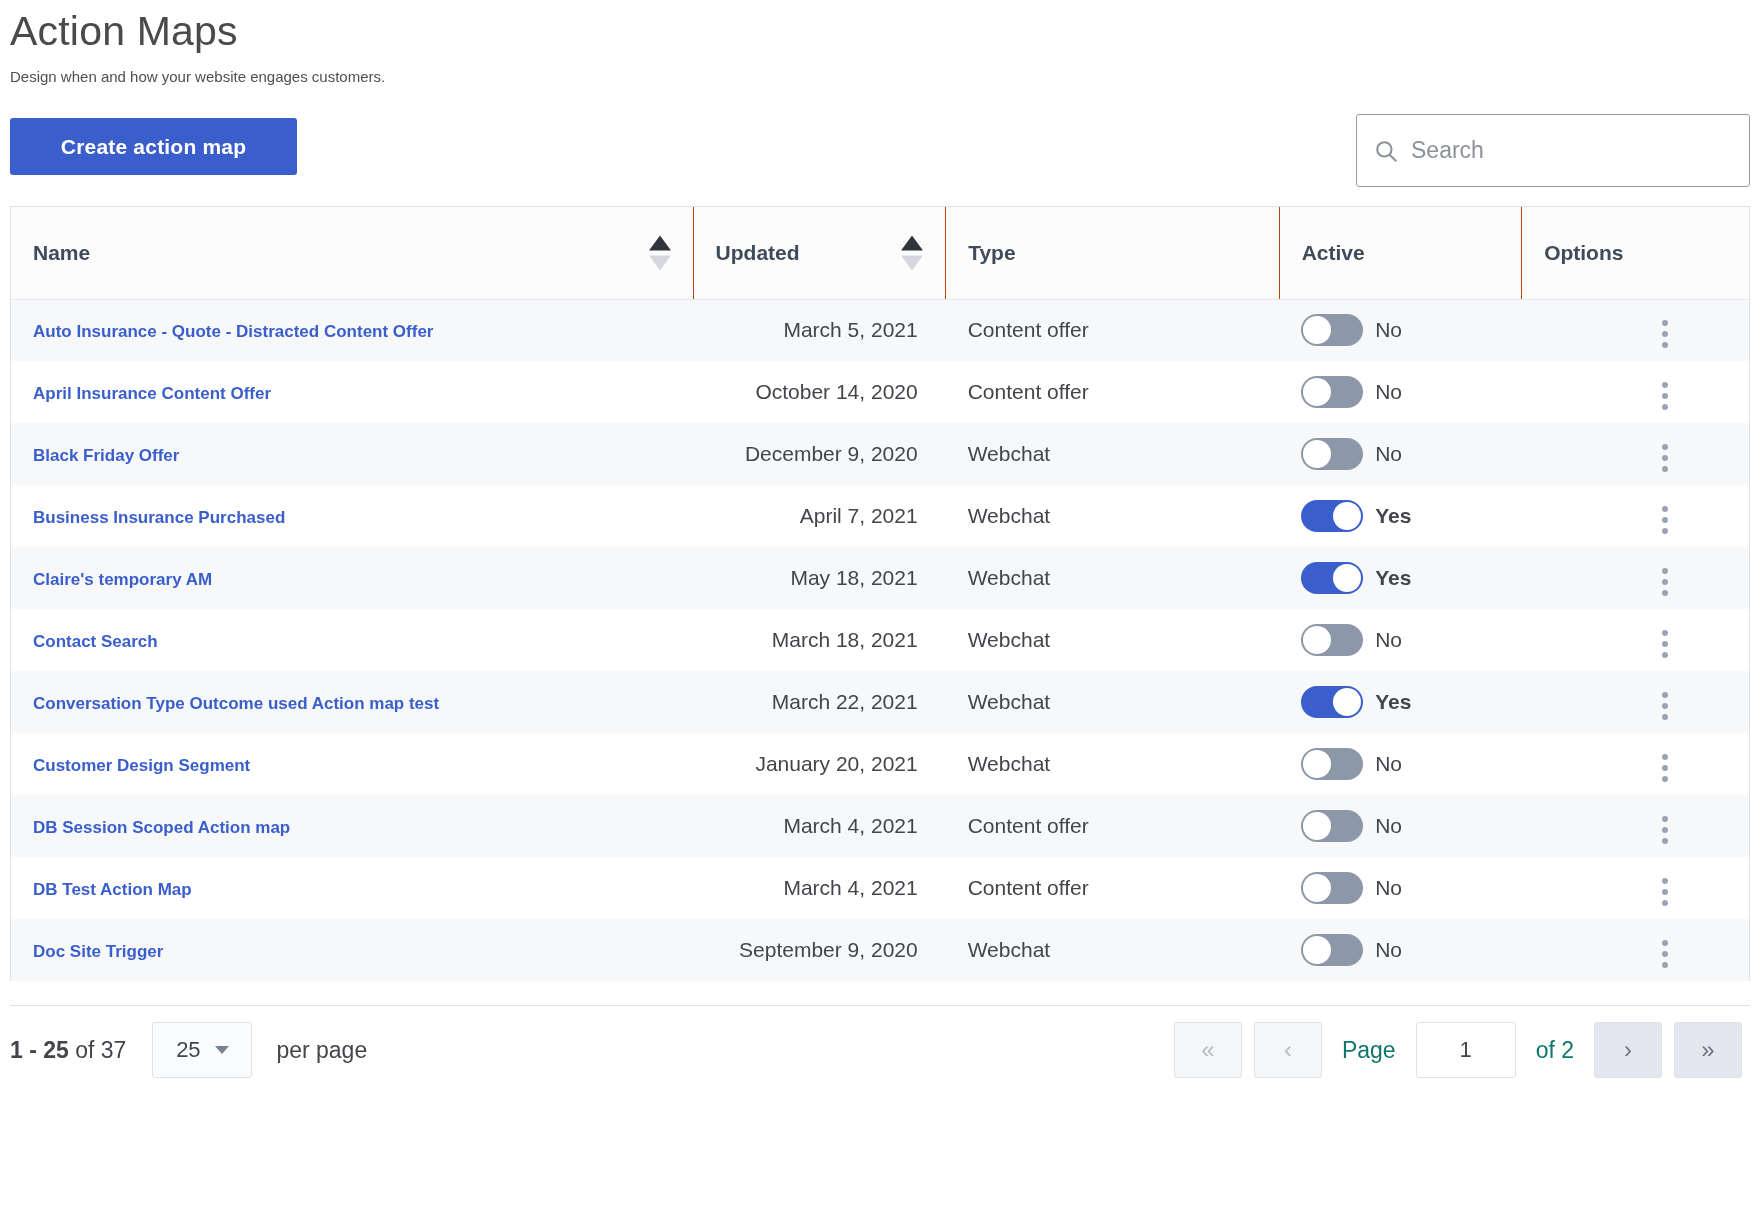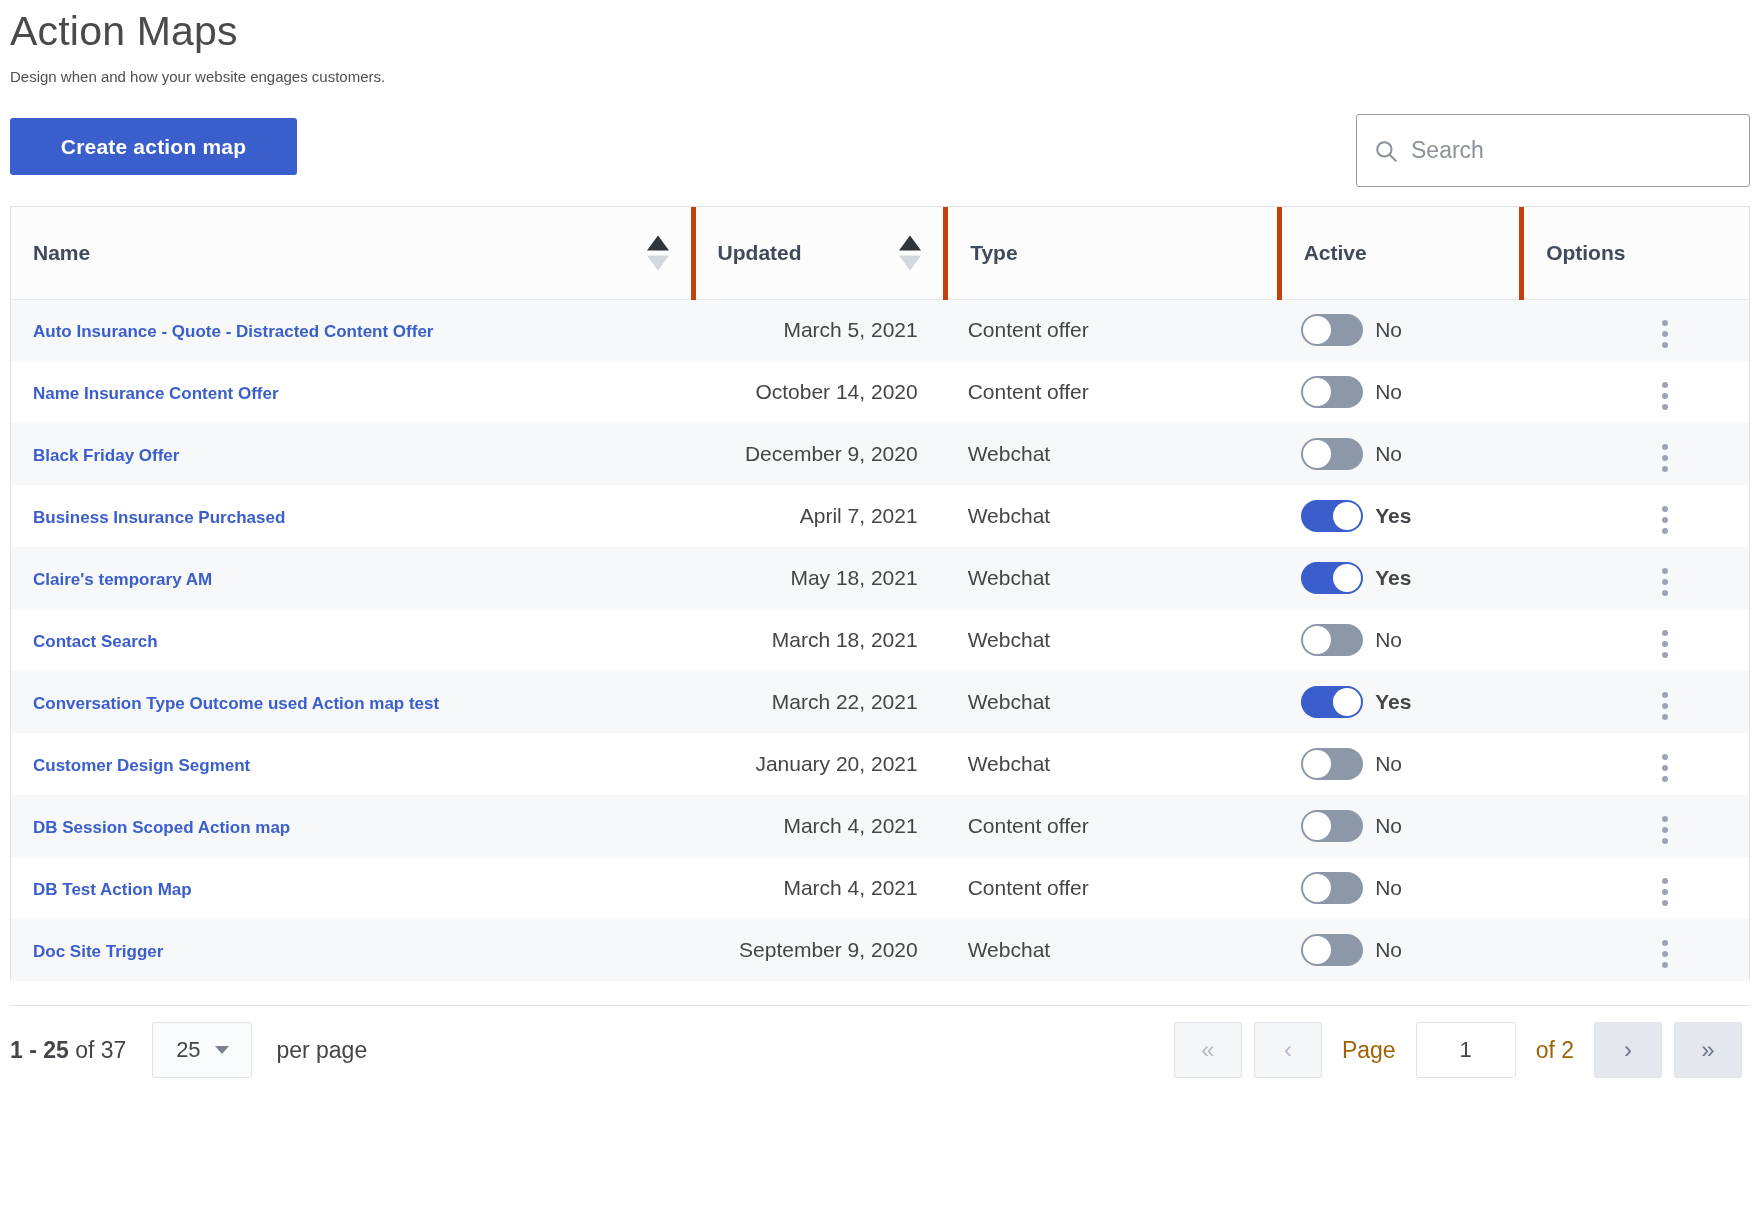--- a/index.html
+++ b/index.html
@@ -84,21 +84,21 @@
     vertical-align: middle;
     font-size: 21px;
     font-weight: bold;
     color: #3f4a5a;
     text-align: left;
     padding: 0 22px;
     background: #fcfcfd;
     border-bottom: 1px solid #e4e8ec;
     position: relative;
   }
-  thead th.divided { border-left: 5px solid #c2410c; }
+  thead th.divided { border-left: 1px solid #c2410c; }
   th.c-name    { width: 675px; }
   th.c-updated { width: 250px; }
   th.c-type    { width: 330px; }
   th.c-active  { width: 240px; }
   th.c-options { width: 225px; }
 
   .sort-arrows {
     position: absolute;
     right: 22px; top: 50%;
     transform: translateY(-50%);
@@ -223,21 +223,21 @@
     border: 1px solid #e0e4ea;
     border-radius: 3px;
     display: flex; align-items: center; justify-content: center;
     font-size: 24px;
     color: #9199a6;
     cursor: pointer;
     font-family: "Liberation Sans", sans-serif;
   }
   .pg-btn.disabled { background: #f4f6f8; color: #b6bcc6; }
   .pg-btn.enabled  { background: #e4e8ee; color: #6d7686; }
-  .pg-text { font-size: 23px; color: #a16207; margin: 0 8px; }
+  .pg-text { font-size: 23px; color: #0f766e; margin: 0 8px; }
   .pg-input {
     width: 100px; height: 56px;
     border: 1px solid #dfe3e8;
     border-radius: 3px;
     background: #fff;
     text-align: center;
     font-size: 22px;
     color: #43454a;
     font-family: "Liberation Sans", sans-serif;
     outline: none;
@@ -305,21 +305,21 @@
                 <span class="toggle-label no">No</span>
               </div>
             </td>
             <td class="options"><span class="kebab">
                 <span></span>
                 <span></span>
                 <span></span>
               </span></td>
           </tr>
           <tr class="even">
-            <td class="name"><a>Name Insurance Content Offer</a></td>
+            <td class="name"><a>April Insurance Content Offer</a></td>
             <td class="updated">October 14, 2020</td>
             <td class="type">Content offer</td>
             <td class="active">
               <div class="active-cell">
                 <div class="toggle off">
                   <div class="knob"></div>
                 </div>
                 <span class="toggle-label no">No</span>
               </div>
             </td>

